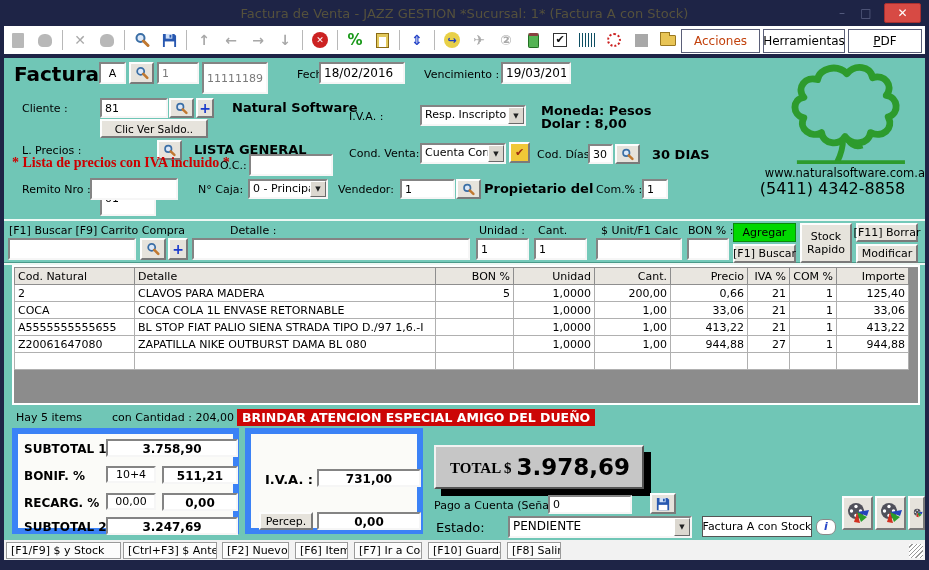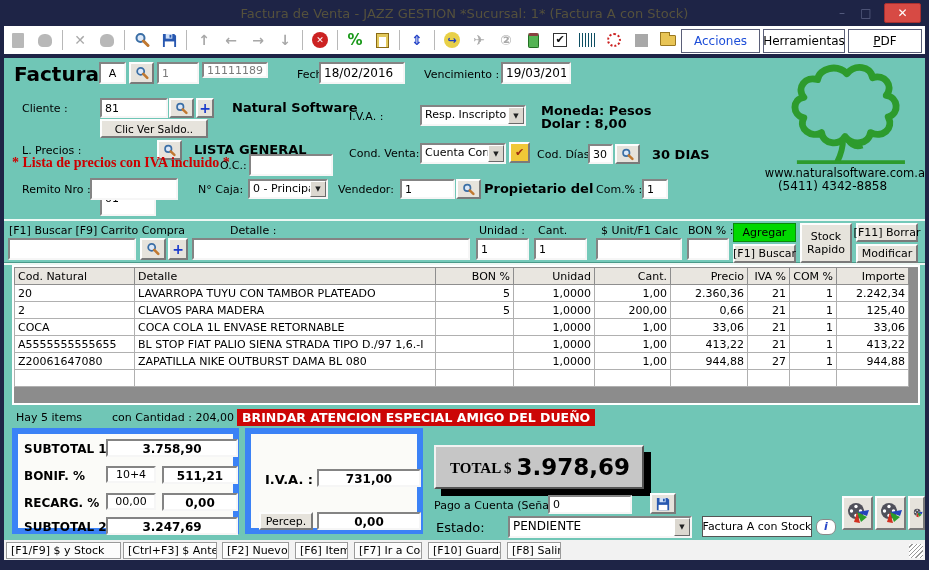--- a/index.html
+++ b/index.html
@@ -165,21 +165,21 @@
       <span class="ticon">
           <span class="gray-sq"></span>
         </span>
       <span class="ticon">
           <span class="folder-shape"></span>
         </span>
       <span class="ticon">
           <span class="door-shape"></span>
         </span>
     </div>
-    <div class="tbbtn" style="left:681px; width:79px; color:#1d4ed8;">Acciones</div>
+    <div class="tbbtn" style="left:681px; width:79px; color:#c2410c;">Acciones</div>
     <div class="tbbtn" style="left:763px; width:82px;">Herramientas</div>
     <div class="tbbtn" style="left:848px; width:74px;">
         <span style="text-decoration:underline;">P</span>
         <span>DF</span>
       </div>
   </div>
 
   <div class="edge" style="left:0;"></div>
   <div class="edge" style="right:0;"></div>
   <div class="bstrip"></div>
@@ -188,21 +188,21 @@
 
     <div class="bname" style="left:10px; top:4px; font-size:20px;">Factura</div>
     <input class="inp" style="left: 95px; top: 4px; width: 27px; height: 22px; text-align: center;" value="A">
     <div class="magbtn raised" style="left:125px; top:4px; width:25px; height:22px;">
         <svg width="14" height="14" viewBox="0 0 16 16">
           <circle cx="6.5" cy="6" r="4" fill="#dce8f8" stroke="#3a6ea5" stroke-width="2"></circle>
           <line x1="9.5" y1="9" x2="14" y2="13.5" stroke="#c07830" stroke-width="3" stroke-linecap="round"></line>
         </svg>
       </div>
     <input class="inp" style="left: 153px; top: 4px; width: 42px; height: 22px; color: rgb(122, 122, 122);" value="1">
-    <input class="inp" style="left: 198px; top: 4px; width: 66px; height: 16px; color: rgb(122, 122, 122);" value="11111189">
+    <input class="inp" style="left: 198px; top: 4px; width: 66px; height: 32px; color: rgb(122, 122, 122);" value="11111189">
     <div class="lbl" style="left:293px; top:10px;">Fecha :</div>
     <input class="inp" style="left: 315px; top: 4px; width: 86px; height: 22px; font-size: 12px;" value="18/02/2016">
     <div class="lbl" style="left:420px; top:10px;">Vencimiento :</div>
     <input class="inp" style="left: 497px; top: 4px; width: 70px; height: 22px; font-size: 12px;" value="19/03/2016">
 
     <div class="lbl" style="left:18px; top:44px;">Cliente :</div>
     <input class="inp" style="left: 96px; top: 40px; width: 68px; height: 20px;" value="81">
     <div class="magbtn raised" style="left:165px; top:40px; width:25px; height:20px;">
         <svg width="13" height="13" viewBox="0 0 16 16">
           <circle cx="6.5" cy="6" r="4" fill="#dce8f8" stroke="#3a6ea5" stroke-width="2"></circle>
@@ -269,21 +269,21 @@
     <div class="lbl" style="left:592px; top:125px;">Com.% :</div>
     <input class="inp" style="left: 638px; top: 121px; width: 26px; height: 20px;" value="1">
 
     <svg style="position:absolute; left:772px; top:0px;" width="142" height="110" viewBox="0 0 142 112">
       <path d="M71 16 C61 6 43 10 41 22 C29 18 19 30 27 40 C15 42 15 58 27 61 C21 72 35 82 45 76 C47 88 63 90 69 80 C77 90 93 88 95 76 C107 82 119 72 113 60 C125 56 123 40 111 38 C119 28 109 16 97 20 C95 8 79 6 71 16 Z" fill="none" stroke="#2d9b2d" stroke-width="7" stroke-linejoin="round"></path>
       <path d="M67 82 C67 92 65 98 61 106" stroke="#2d9b2d" stroke-width="6" fill="none"></path>
       <path d="M71 84 C75 90 81 92 87 90" stroke="#2d9b2d" stroke-width="4" fill="none"></path>
       <line x1="20" y1="106" x2="130" y2="106" stroke="#2d9b2d" stroke-width="4"></line>
     </svg>
     <div class="lbl" style="left:736px; top:108px; width:185px; text-align:right; font-size:11.5px;">www.naturalsoftware.com.a</div>
-    <div class="lbl" style="left:736px; top:121px; width:185px; text-align:center; font-size:12px;">(5411) 4342-8858</div>
+    <div class="lbl" style="left:736px; top:121px; width:185px; text-align:center; font-size:16px;">(5411) 4342-8858</div>
 
     <div class="entry-panel">
       <div class="lbl" style="left:5px;">[F1] Buscar [F9] Carrito Compra</div>
       <div class="lbl" style="left:226px;">Detalle :</div>
       <div class="lbl" style="left:475px;">Unidad :</div>
       <div class="lbl" style="left:534px;">Cant.</div>
       <div class="lbl" style="left:597px;">$ Unit/F1 Calc</div>
       <div class="lbl" style="left:684px;">BON % :</div>
       <input class="inp" style="left: 4px; top: 17px; width: 128px; height: 22px;" value="">
       <div class="magbtn raised" style="left:136px; top:17px; width:26px; height:22px;">
@@ -328,31 +328,20 @@
             <th>Detalle</th>
             <th>BON %</th>
             <th>Unidad</th>
             <th>Cant.</th>
             <th>Precio</th>
             <th>IVA %</th>
             <th>COM %</th>
             <th>Importe</th>
           </tr>
           <tr>
-            <td>20</td>
-                <td>LAVARROPA TUYU CON TAMBOR PLATEADO</td>
-                <td>5</td>
-                <td>1,0000</td>
-                <td>1,00</td>
-                <td>2.360,36</td>
-                <td>21</td>
-                <td>1</td>
-                <td>2.242,34</td>
-          </tr>
-          <tr>
             <td>2</td>
                 <td>CLAVOS PARA MADERA</td>
                 <td>5</td>
                 <td>1,0000</td>
                 <td>200,00</td>
                 <td>0,66</td>
                 <td>21</td>
                 <td>1</td>
                 <td>125,40</td>
           </tr>

